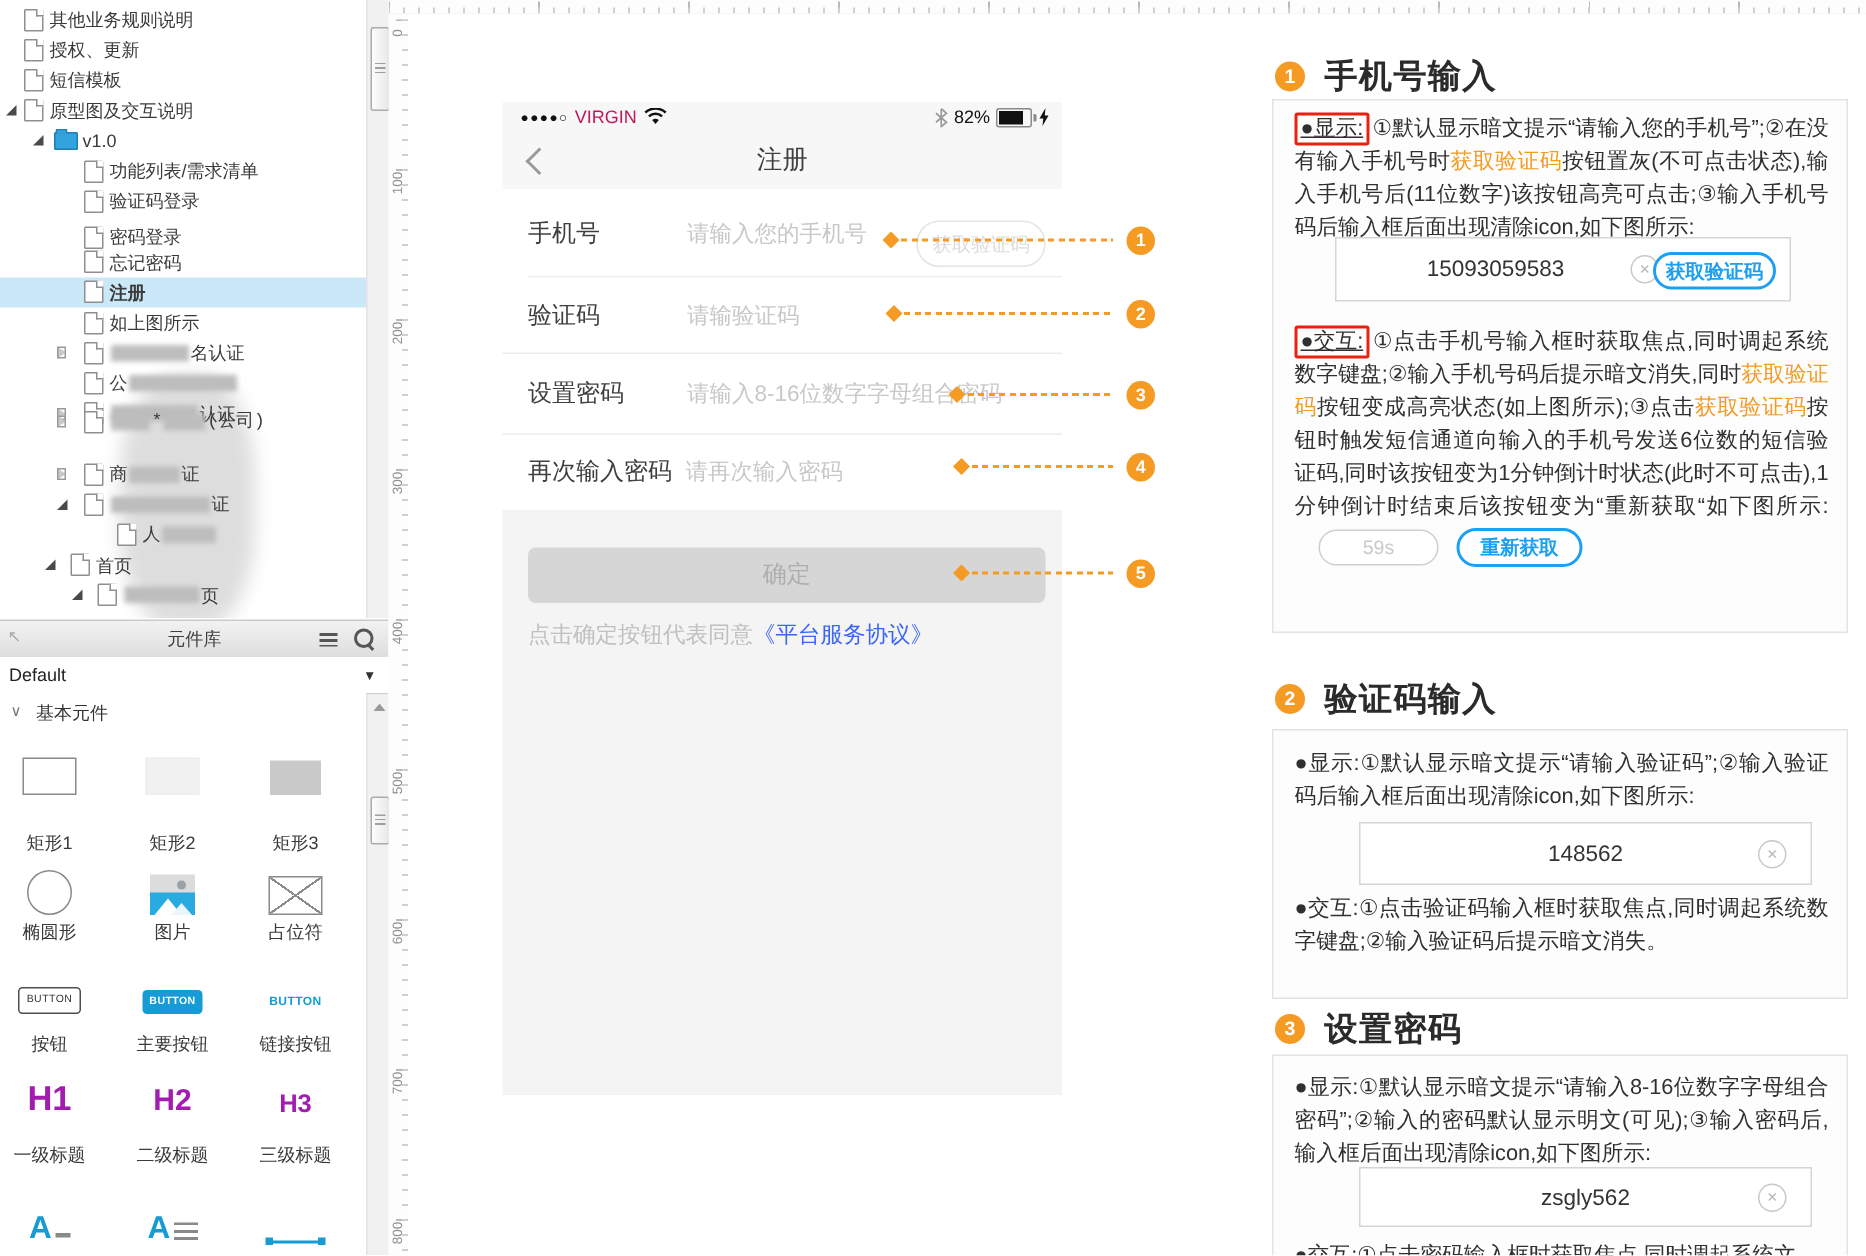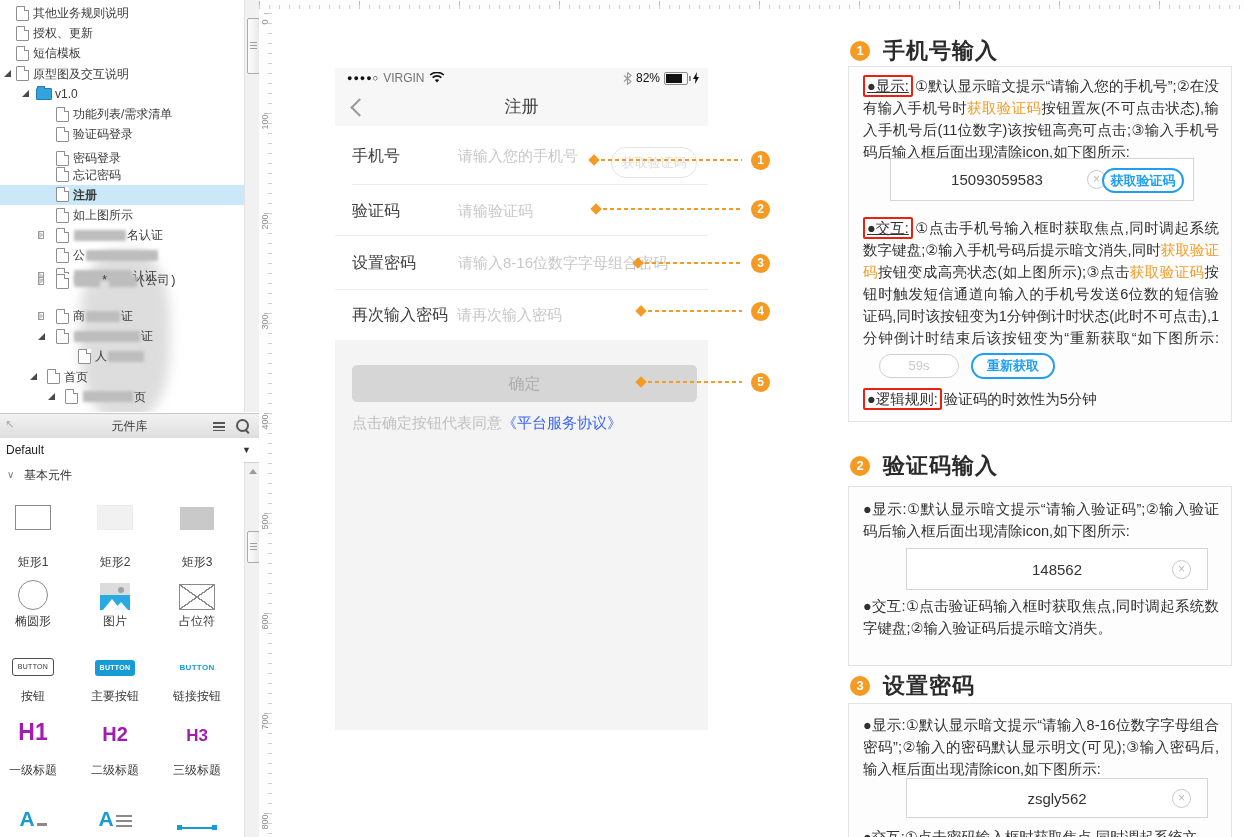--- a/index.html
+++ b/index.html
@@ -76,21 +76,21 @@
      background-image:repeating-linear-gradient(to bottom,#cfcfcf 0 1px,transparent 1px 10px),repeating-linear-gradient(to bottom,#b9b9b9 0 1px,transparent 1px 100px);
      background-size:4px 100%,8px 100%;background-position:right 4px,right 4px;background-repeat:no-repeat;}
   .vnum{position:absolute;left:-6px;width:24px;height:10px;text-align:center;font-size:9px;color:#8f8f8f;transform:rotate(-90deg);}
   
   #canvas{position:absolute;left:272px;top:9px;width:972px;height:828px;background:#fff;}
   #phone{position:absolute;left:63px;top:59px;width:373px;height:662px;background:#fff;}
   #p-status{position:absolute;left:0;top:0;width:373px;height:20px;background:#f7f7f7;font-size:12px;color:#111;}
   .st-left{position:absolute;left:12px;top:3px;display:flex;align-items:center;gap:4px;}
   .st-right{position:absolute;right:8px;top:3px;display:flex;align-items:center;gap:4px;}
   .dots{font-size:9px;letter-spacing:1px;color:#111;}
-  .carrier{font-size:12px;color:#737373;}
+  .carrier{font-size:12px;color:#be185d;}
   #p-nav{position:absolute;left:0;top:20px;width:373px;height:38px;background:#f7f7f7;border-bottom:1px solid #e8e8e8;}
   .backchev{position:absolute;left:18px;top:13px;width:11px;height:11px;border-left:2px solid #9a9a9a;border-bottom:2px solid #9a9a9a;transform:rotate(45deg);}
   .ptitle{position:absolute;left:0;right:0;top:0;height:38px;line-height:38px;text-align:center;font-size:17px;color:#3f3f3f;}
   .prow{position:absolute;left:0;width:373px;background:#fff;}
   .prow .lb{position:absolute;left:17px;top:50%;transform:translateY(-50%);font-size:16px;color:#3f3f3f;}
   .prow .ph{position:absolute;left:123px;top:50%;transform:translateY(-50%);font-size:15px;color:#c8c8c8;white-space:nowrap;}
   .sep-inset{position:absolute;left:17px;right:0;bottom:0;height:1px;background:#ececec;}
   .sep-full{position:absolute;left:0;right:0;bottom:0;height:1px;background:#ececec;}
   .btn-get-disabled{position:absolute;right:11px;top:21px;width:84px;height:29px;border:1px solid #e4e4e4;border-radius:15px;
       font-size:13px;color:#dddddd;text-align:center;line-height:29px;background:#fff;}
@@ -500,21 +500,20 @@
       <span class="sec-title">手机号输入</span>
     </div>
     <div class="sec-box" style="left:576px;top:57px;height:356px;">
       <div class="para" style="top:8px;"><span class="redbox u">●显示:</span><span>①默认显示暗文提示“请输入您的手机号”;②在没有输入手机号时</span><span class="orange">获取验证码</span><span>按钮置灰(不可点击状态),输入手机号后(11位数字)该按钮高亮可点击;③输入手机号码后输入框后面出现清除icon,如下图所示:</span></div>
       <div class="ex-input" style="left:41px;top:91px;width:302px;height:41px;">
         <span class="ex-val" style="width:212px;">15093059583</span>
         <span class="clear-icon" style="left:196px;top:11px;">×</span>
         <span class="btn-get-blue">获取验证码</span>
       </div>
       <div class="para" style="top:150px;"><span class="redbox u">●交互:</span><span>①点击手机号输入框时获取焦点,同时调起系统数字键盘;②输入手机号码后提示暗文消失,同时</span><span class="orange">获取验证码</span><span>按钮变成高亮状态(如上图所示);③点击</span><span class="orange">获取验证码</span><span>按钮时触发短信通道向输入的手机号发送6位数的短信验证码,同时该按钮变为1分钟倒计时状态(此时不可点击),1分钟倒计时结束后该按钮变为“重新获取“如下图所示:</span><span class="btn-countdown">59s</span><span class="btn-retry">重新获取</span></div>
-      <div class="para" style="top:321px;"><span class="redbox">●逻辑规则:</span><span>验证码的时效性为5分钟</span></div>
     </div>
 
     <div class="sec-h" style="left:578px;top:442px;">
       <span class="sec-num">2</span>
       <span class="sec-title">验证码输入</span>
     </div>
     <div class="sec-box" style="left:576px;top:477px;height:180px;">
       <div class="para" style="top:11px;"><span>●显示:①默认显示暗文提示“请输入验证码”;②输入验证码后输入框后面出现清除icon,如下图所示:</span></div>
       <div class="ex-input" style="left:57px;top:61px;width:300px;height:40px;">
         <span class="ex-val" style="width:100%;">148562</span>

